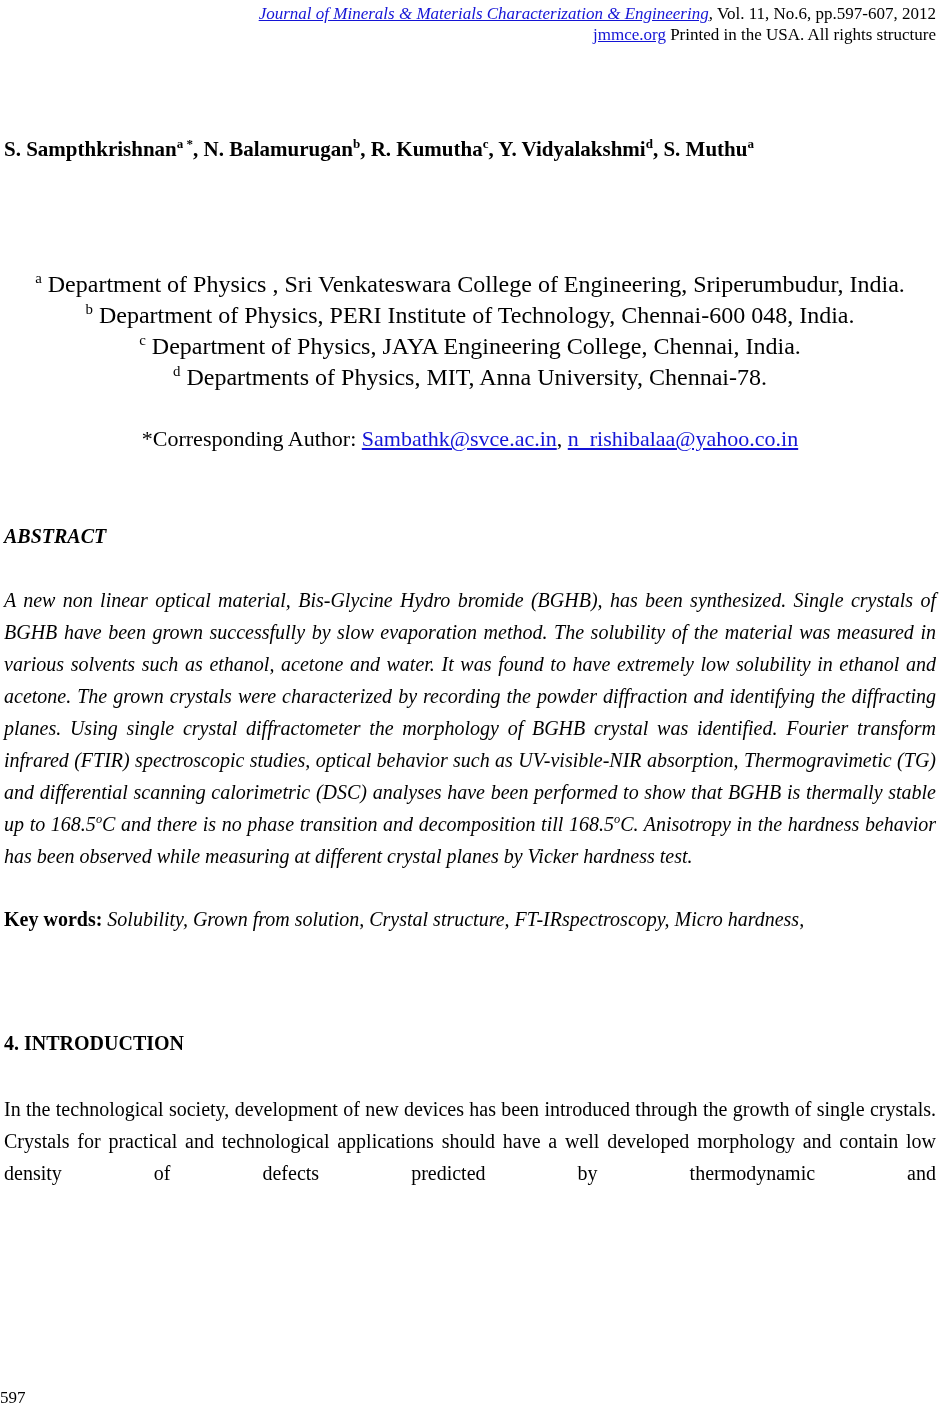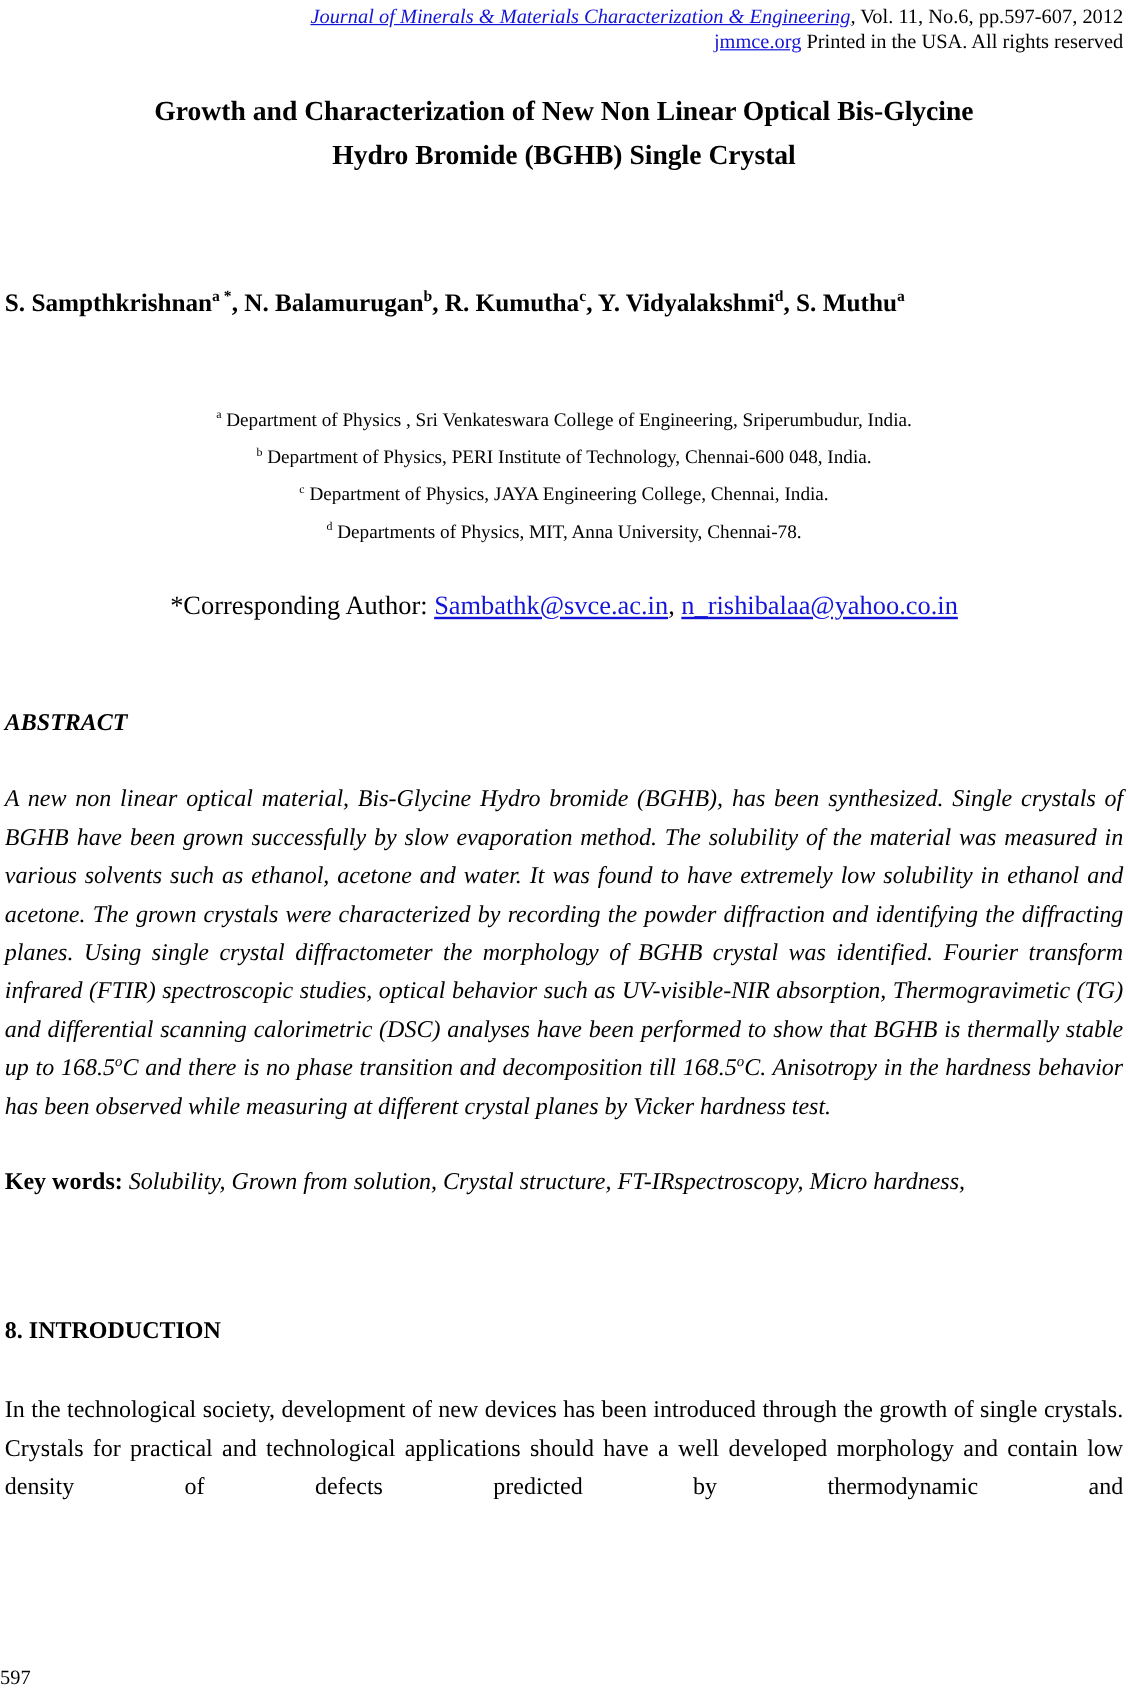--- a/index.html
+++ b/index.html
@@ -32,23 +32,23 @@
 
   .authors {
     margin-top: 90px;
     text-align: left;
     font-size: 21px;
     font-weight: bold;
     line-height: 28px;
   }
 
   .affiliations {
-    margin-top: 69px;
+    margin-top: 106px;
     text-align: center;
-    font-size: 16px;
+    font-size: 24px;
     line-height: 31px;
   }
 
   .corresponding {
     margin-top: 34px;
     text-align: center;
     font-size: 22px;
     line-height: 24px;
   }
 
@@ -100,44 +100,40 @@
     font-size: 17px;
   }
 </style>
 </head>
 <body>
 
 <div class="page">
 
   <div class="header">
     <div><a class="link journal-name">Journal of Minerals &amp; Materials Characterization &amp; Engineering</a><span>, Vol. 11, No.6, pp.597-607, 2012</span></div>
-    <div><a class="link">jmmce.org</a><span> Printed in the USA. All rights reserved</span></div>
+    <div><a class="link">jmmce.org</a><span> Printed in the USA. All rights structure</span></div>
   </div>
 
-  <h1 class="title">
-    <span>Growth and Characterization of New Non Linear Optical Bis-Glycine</span><br>
-    <span>Hydro Bromide (BGHB) Single Crystal</span>
-  </h1>
 
   <p class="authors"><span>S. Sampthkrishnan</span><sup>a *</sup><span>, </span><span>N. Balamurugan</span><sup>b</sup><span>, </span><span>R. Kumutha</span><sup>c</sup><span>, </span><span>Y. Vidyalakshmi</span><sup>d</sup><span>, </span><span>S. Muthu</span><sup>a</sup></p>
 
   <div class="affiliations">
     <div><sup>a</sup><span> Department of Physics , Sri Venkateswara College of Engineering, Sriperumbudur, India.</span></div>
     <div><sup>b</sup><span> Department of Physics, PERI Institute of Technology, Chennai-600 048, India.</span></div>
     <div><sup>c</sup><span> Department of Physics, JAYA Engineering College, Chennai, India.</span></div>
     <div><sup>d</sup><span> Departments of Physics, MIT, Anna University, Chennai-78.</span></div>
   </div>
 
   <p class="corresponding"><span>*Corresponding Author: </span><a class="link">Sambathk@svce.ac.in</a><span>, </span><a class="link">n_rishibalaa@yahoo.co.in</a></p>
 
   <h2 class="abstract-heading">ABSTRACT</h2>
 
   <p class="abstract-text"><span>A new non linear optical material, Bis-Glycine Hydro bromide (BGHB), has been synthesized. Single crystals of BGHB have been grown successfully by slow evaporation method. The solubility of the material was measured in various solvents such as ethanol, acetone and water. It was found to have extremely low solubility in ethanol and acetone. The grown crystals were characterized by recording the powder diffraction and identifying the diffracting planes. Using single crystal diffractometer the morphology of BGHB crystal was identified.  Fourier transform infrared (FTIR) spectroscopic studies, optical behavior such as UV-visible-NIR absorption, Thermogravimetic (TG) and differential scanning calorimetric (DSC) analyses have been performed to show that BGHB is thermally stable up to 168.5</span><sup>o</sup><span>C and there is no phase transition and decomposition till 168.5</span><sup>o</sup><span>C. Anisotropy in the hardness behavior has been observed while measuring at different crystal planes by Vicker hardness test.</span></p>
 
   <p class="keywords"><span class="kw-label">Key words:</span><span> Solubility, Grown from solution, Crystal structure, FT-IRspectroscopy, Micro hardness,</span></p>
 
-  <h2 class="section-heading">8. INTRODUCTION</h2>
+  <h2 class="section-heading">4. INTRODUCTION</h2>
 
   <p class="intro-text">In the technological society, development of new devices has been introduced through the growth of single crystals. Crystals for practical and technological applications should have a well developed morphology and contain low density of defects predicted by thermodynamic and</p>
 
   <div class="page-number">597</div>
 
 </div>
 
 </body></html>

